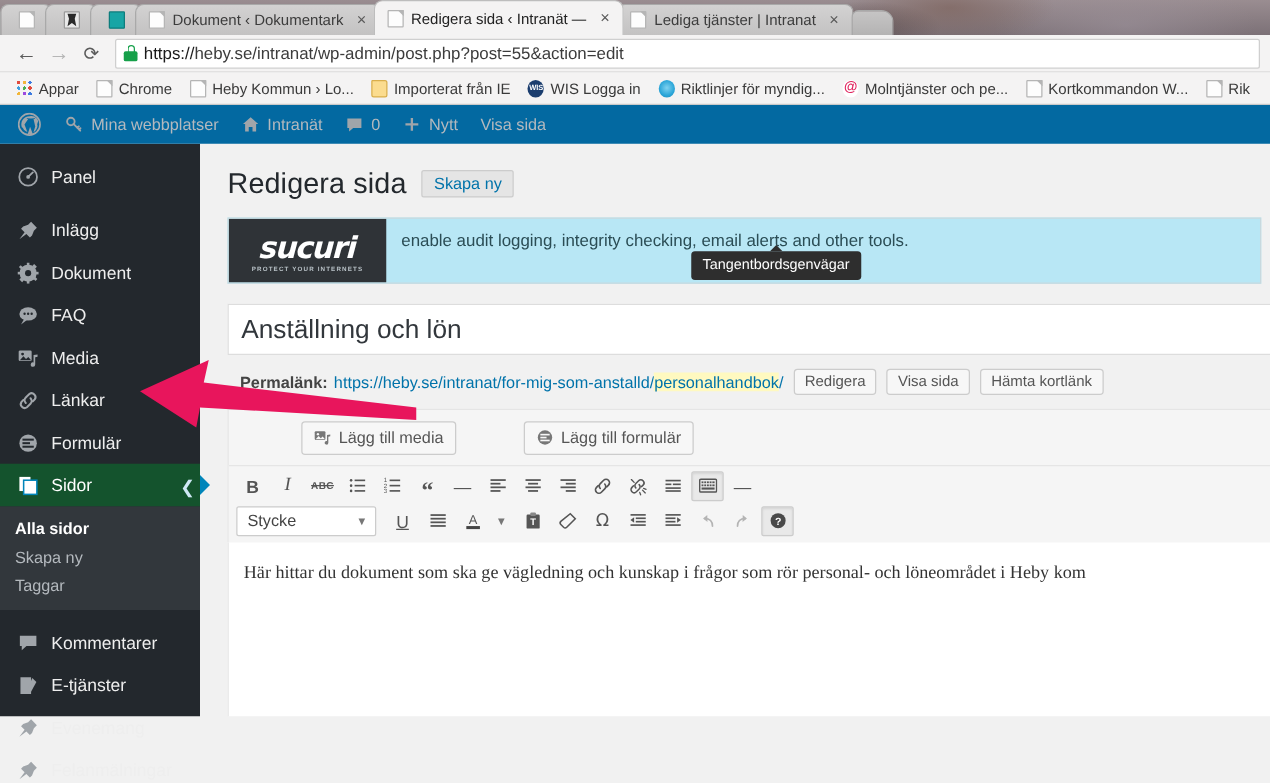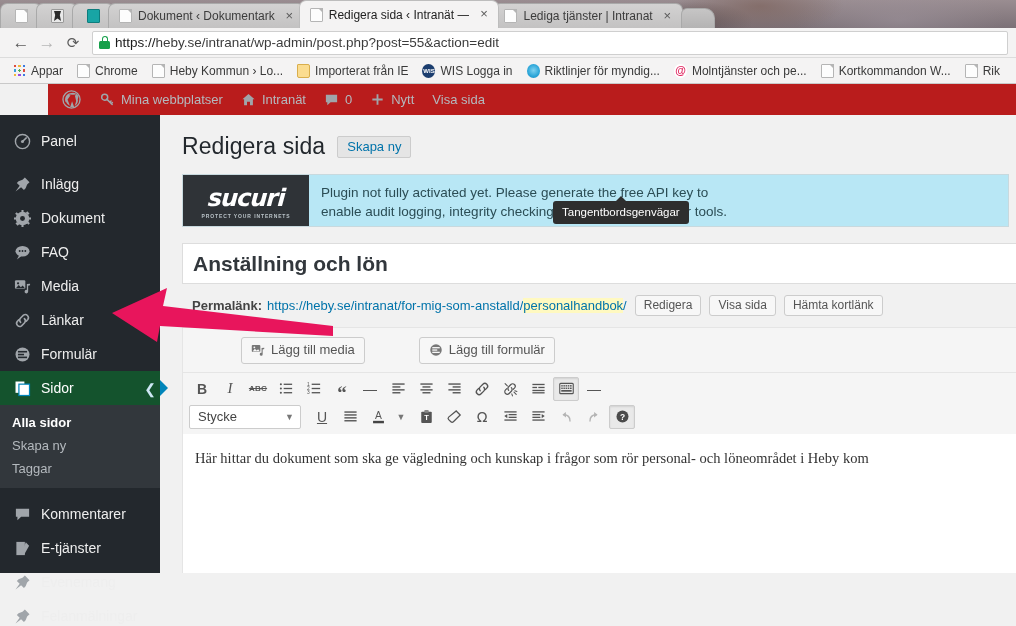--- a/index.html
+++ b/index.html
@@ -145,26 +145,26 @@
   .bm-ico.circle-pink { background:#fff; border-radius:50%; color:#e0245e; font-size:11px; font-weight:bold; text-align:center; line-height:13px; font-style:italic; }
 
   
   .wp {
     position: relative;
     height: 541px;
     background: #f1f1f1;
   }
   .adminbar {
     height: 31px;
-    background: #b91c1c;
+    background: #0369a1;
     display: flex; align-items: flex-end;
     color: #b4b9be;
     font-size: 13px;
     padding-left: 8px;
-    position: relative; z-index: 20; margin-left: 48px;
+    position: relative; z-index: 20;
   }
   .ab-item { display:flex; align-items:center; padding: 0 9px; height: 31px; white-space: nowrap; }
   .ab-item .ab-ico { margin-right: 6px; display:flex; align-items:center; color:#a0a5aa; }
   .ab-logo { padding: 0 10px 0 6px; }
 
   .wp-body { display: flex; height: 458px; }
 
   .adminmenu {
     width: 160px; flex: none;
     background: #23282d;
@@ -264,21 +264,21 @@
 
   .titlediv {
     width: 836px;
     height: 41px;
     background: #fff;
     border: 1px solid #ddd;
     margin-left: 2px;
     display:flex; align-items:center;
     padding: 0 10px;
   }
-  .titlediv .title-text { font-size: 21px; color: #32373c; font-weight: 700; }
+  .titlediv .title-text { font-size: 21px; color: #32373c; font-weight: 400; }
 
   .permalink-row {
     width: 836px;
     margin-left: 2px;
     padding: 11px 0 11px 10px;
     display:flex; align-items:center;
     font-size: 13px;
     color: #444;
   }
   .permalink-row .lbl { font-weight: bold; margin-right: 5px; }
@@ -692,21 +692,20 @@
         <span class="pagetitle">Redigera sida</span>
         <span class="page-title-action">Skapa ny</span>
       </div>
 
       <div class="sucuri-notice">
         <div class="sucuri-logo">
           <span class="sucuri-word">sucuri</span>
           <span class="sucuri-tag">PROTECT YOUR INTERNETS</span>
         </div>
         <div class="sucuri-text">
-          <div>Plugin not fully activated yet. Please generate the free API key to</div>
           <div>enable audit logging, integrity checking, email alerts and other tools.</div>
         </div>
       </div>
 
       <div class="titlediv">
         <span class="title-text">Anställning och lön</span>
       </div>
 
       <div class="permalink-row">
         <span class="lbl">Permalänk:</span>

